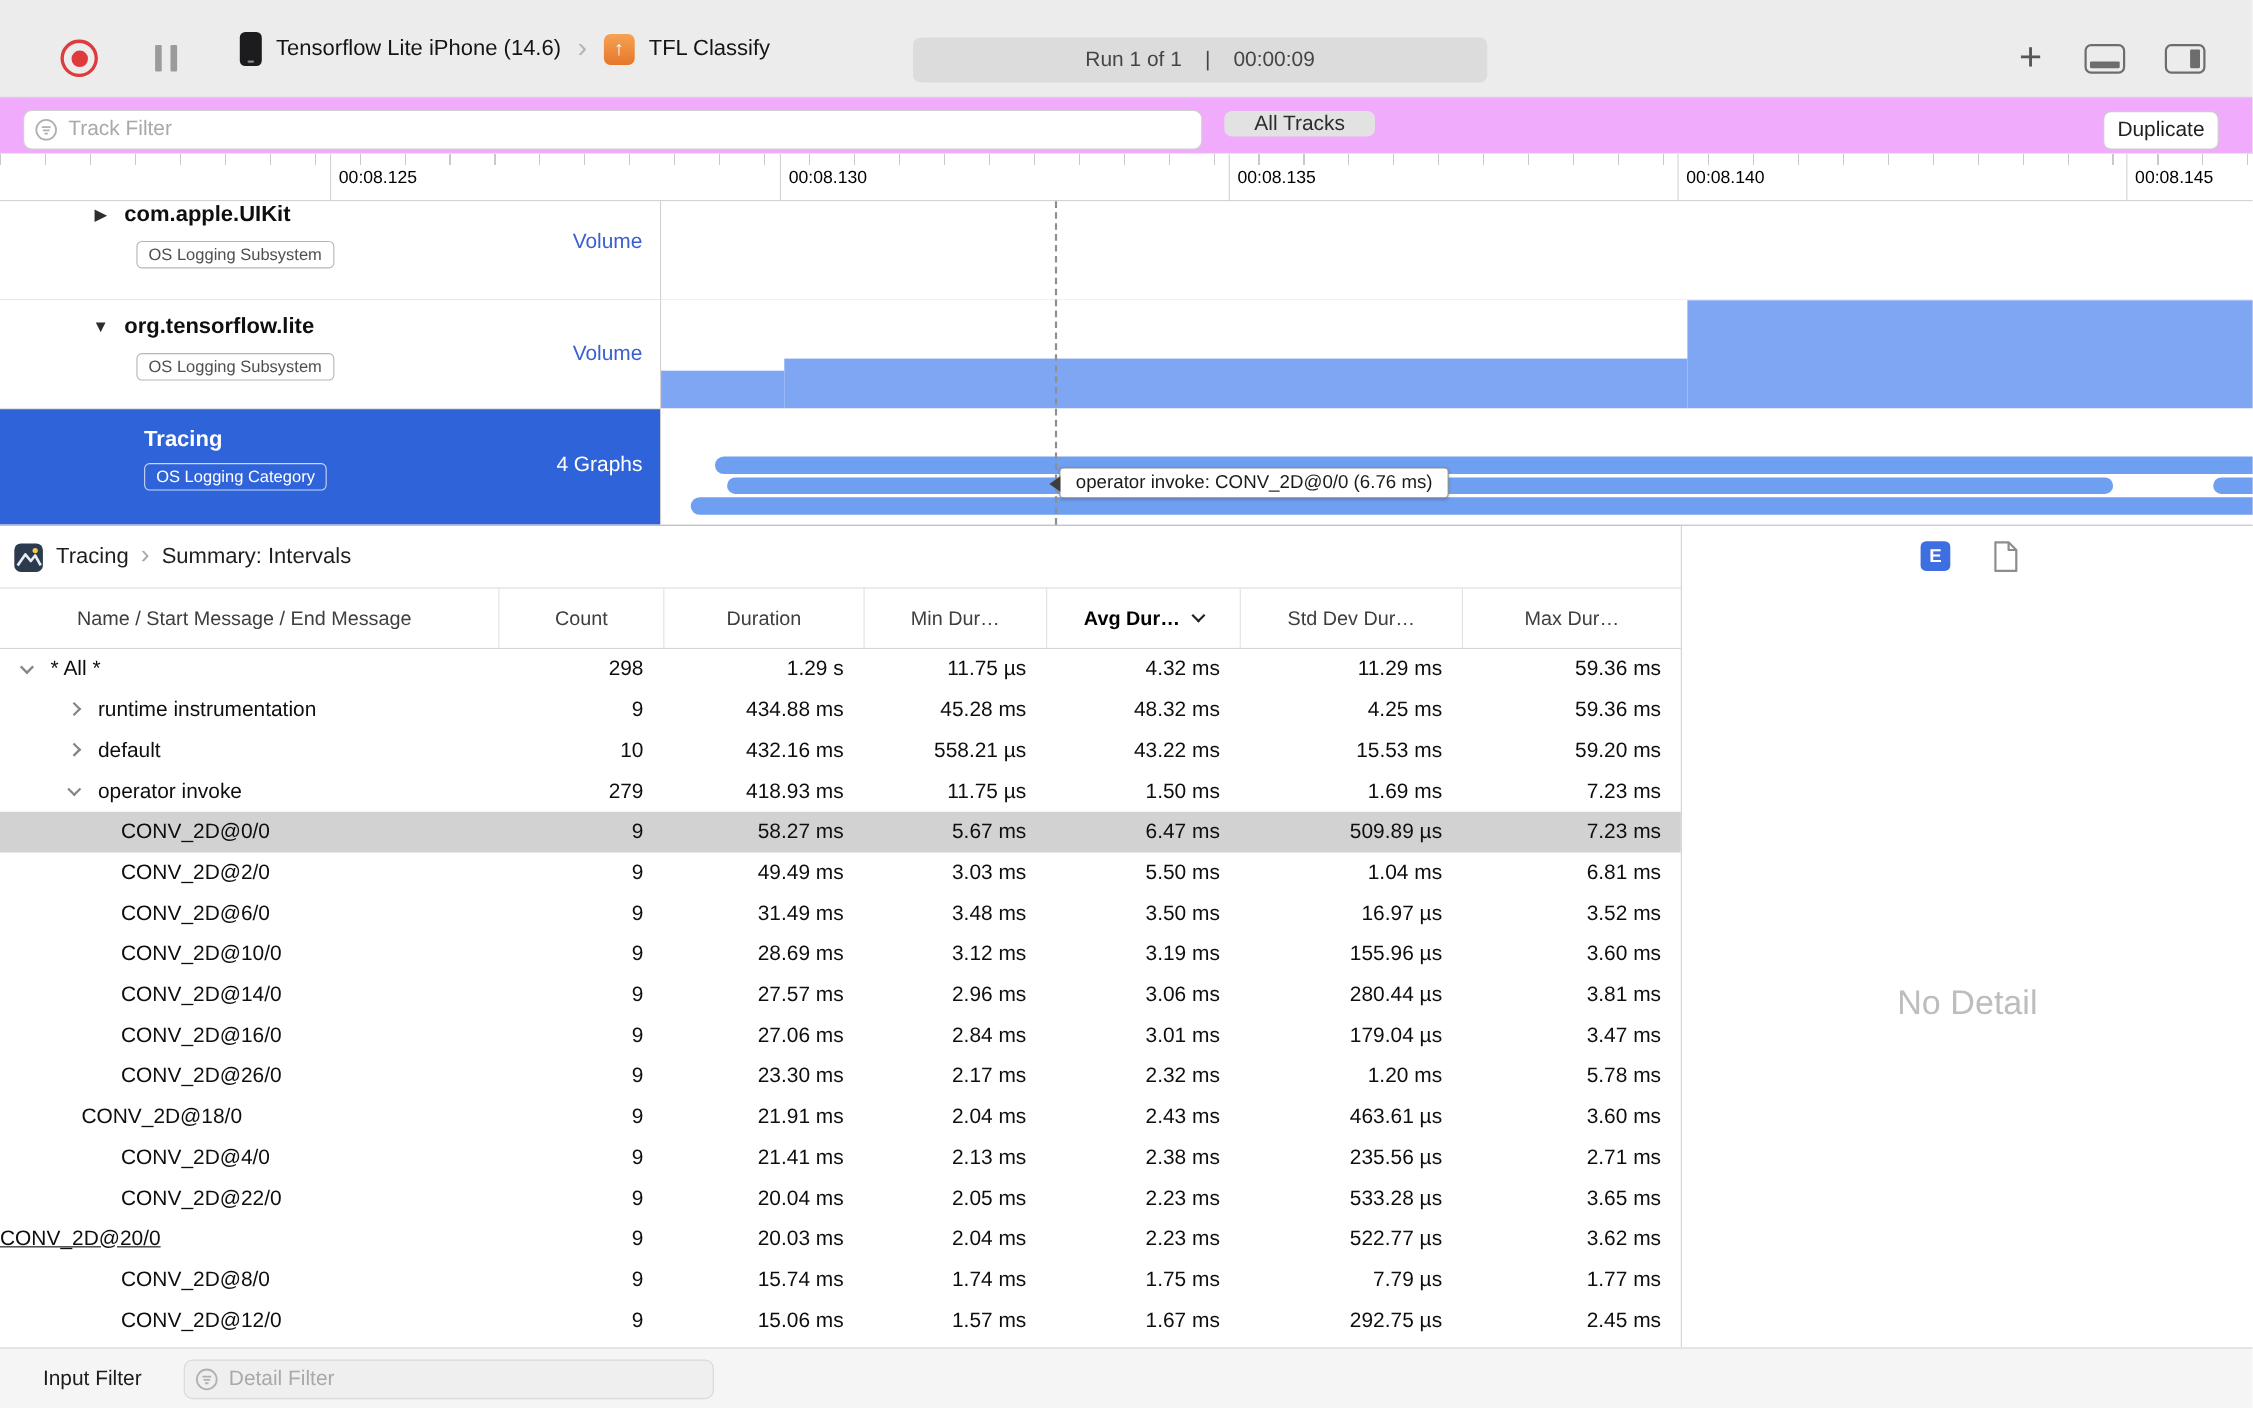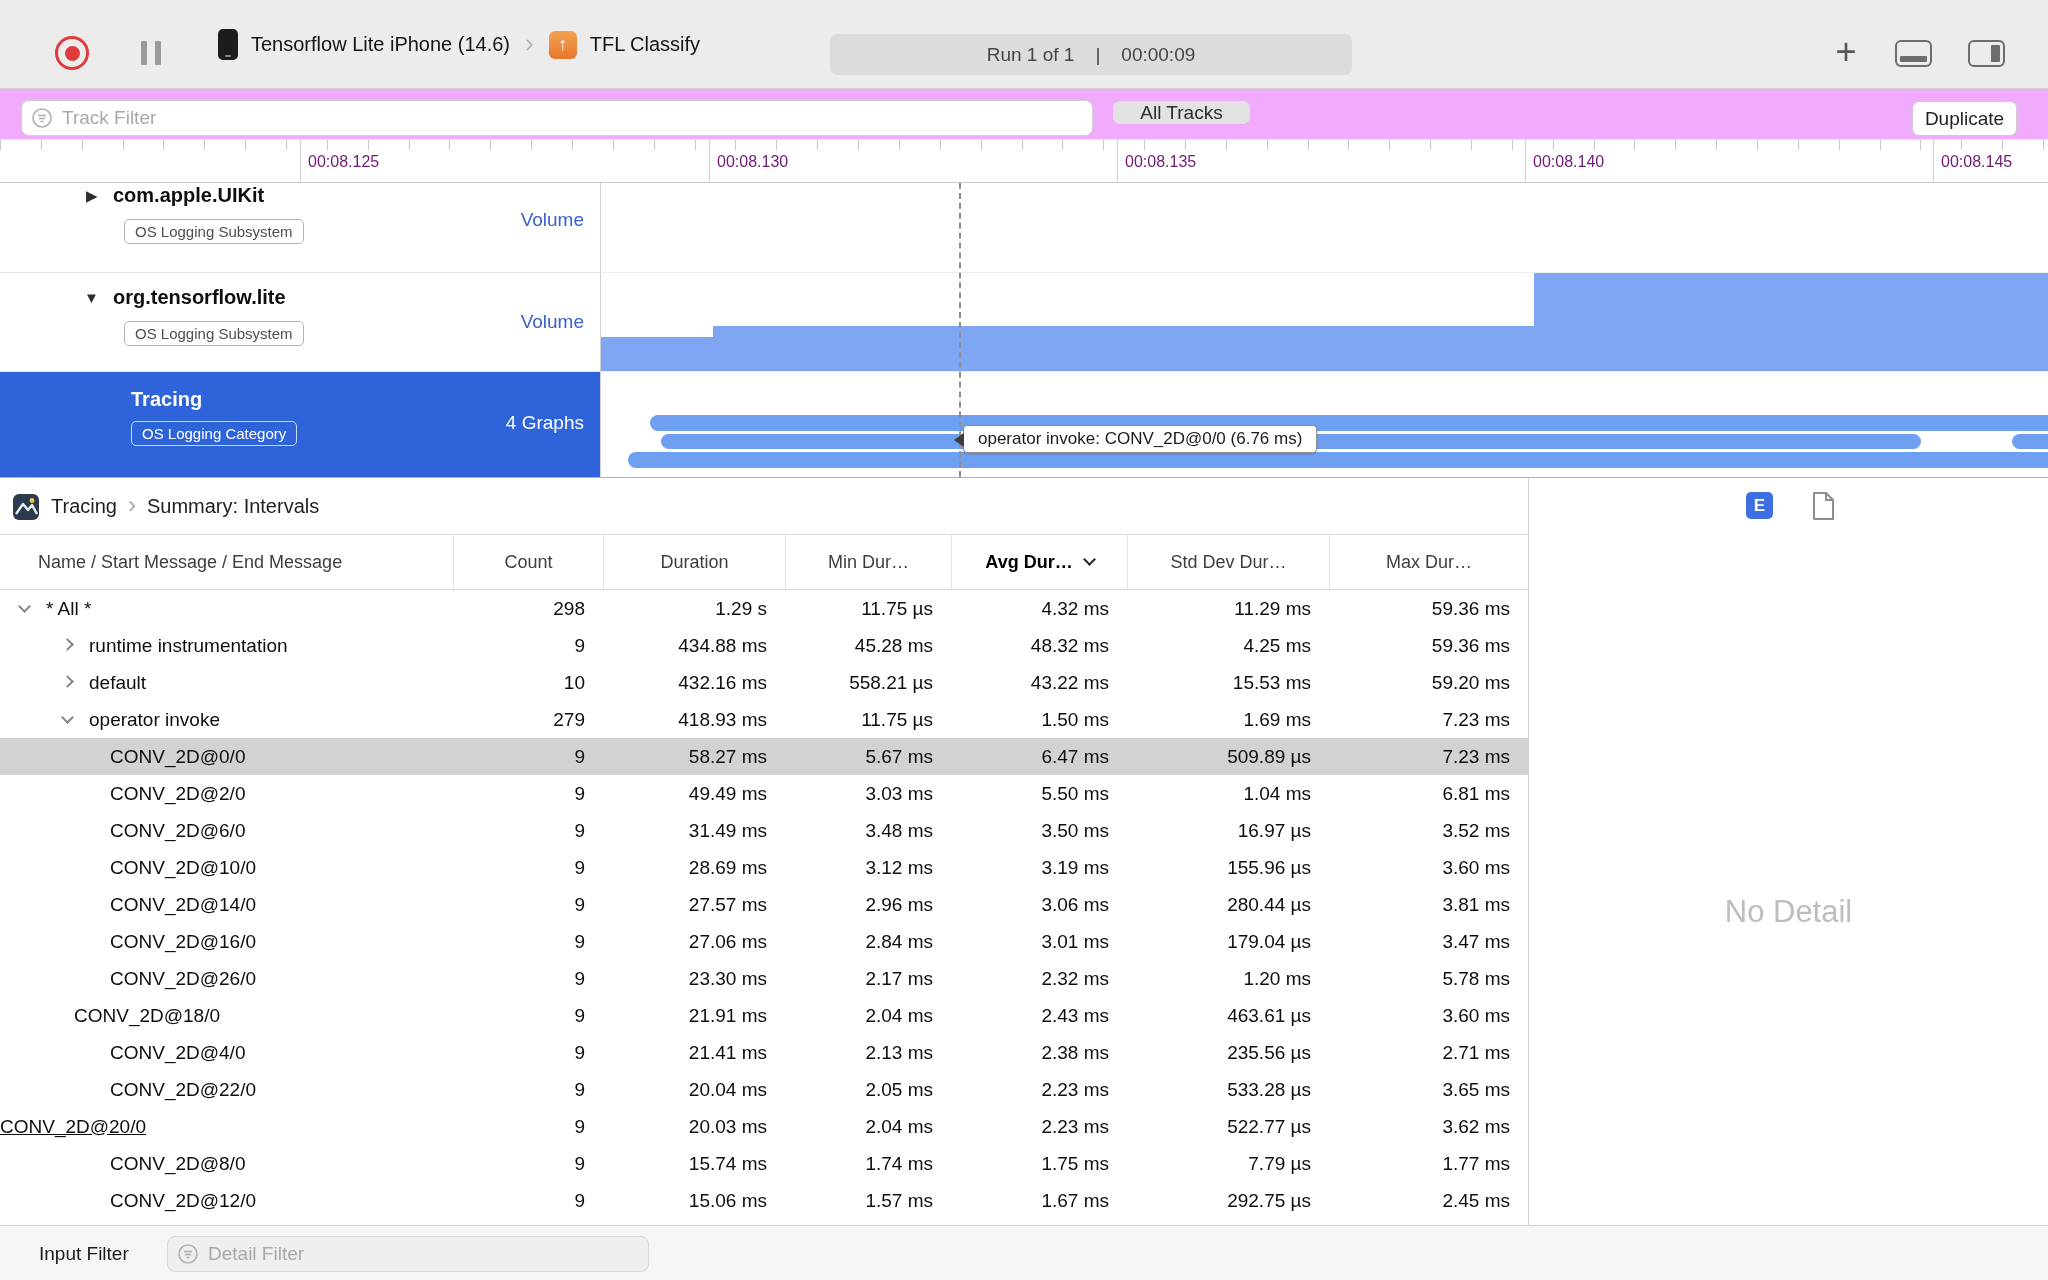--- a/index.html
+++ b/index.html
@@ -32,21 +32,21 @@
   .track-filter { position:absolute; left:21px; top:11px; width:1072px; height:36px; }
   .filter-field input { flex:1; border:none; outline:none; background:transparent; font-size:19px; color:#333; font-family:"Liberation Sans", sans-serif; }
   .filter-field input::placeholder { color:#a9a9a9; }
   .all-tracks-btn { position:absolute; left:1113px; top:12px; width:137px; height:23px; background:#e2e2e2; border-radius:7px; display:flex; align-items:center; justify-content:center; font-size:19px; color:#2c2c2c; }
   .duplicate-btn { position:absolute; left:1912px; top:12px; width:105px; height:35px; background:#fff; border:1.5px solid #cccccc; border-radius:7px; display:flex; align-items:center; justify-content:center; font-size:19px; color:#1f1f1f; }
 
   
   .ruler { position:absolute; left:0; top:140px; width:2048px; height:43px; border-bottom:1px solid #c8c8c8; background:#fff; }
   .ruler .ticks { position:absolute; left:0; top:0; width:100%; height:10px;
     background:repeating-linear-gradient(to right, #c9c9c9 0 1px, transparent 1px 40.86px); }
-  .ruler-label { position:absolute; top:13px; font-size:16px; color:#701a75; }
+  .ruler-label { position:absolute; top:13px; font-size:16px; color:#000000; }
   .ruler-label::before { content:""; position:absolute; left:-8px; top:-13px; width:1px; height:43px; background:#d2d2d2; }
 
   
   .tracks { position:absolute; left:0; top:183px; width:2048px; height:294px; }
   .track-row { display:flex; position:relative; }
   .row-uikit { height:90px; }
   .row-tfl { height:99px; }
   .row-tracing { height:105px; }
   .track-label { width:600px; position:relative; background:#fff; border-bottom:1px solid #e3e3e3; }
   .track-content { flex:1; position:relative; border-left:1px solid #d0d0d0; border-bottom:1px solid #ededed; background:#fff; }
@@ -86,21 +86,21 @@
   .detail { position:absolute; left:0; top:477px; width:2048px; height:803px; border-top:1px solid #b3b3b3; background:#fff; }
   .detail-header { position:absolute; left:0; top:0; width:1528px; height:57px; border-bottom:1px solid #dcdcdc; }
   .breadcrumb { position:absolute; left:12px; top:0; height:57px; display:flex; align-items:center; gap:11px; }
   .bc-text { font-size:20px; color:#1e1e1e; }
   .bc-chev { font-size:24px; color:#a8a8a8; padding-bottom:4px; }
   .e-btn { position:absolute; left:1746px; top:14px; width:27px; height:27px; background:#3e6fe1; border-radius:5px; color:#fff; font-size:17px; font-weight:700; display:flex; align-items:center; justify-content:center; z-index:6; }
   .doc-btn { position:absolute; left:1812px; top:13px; z-index:6; }
 
   .table-header { position:absolute; left:0; top:57px; width:1528px; height:55px; border-bottom:1px solid #d6d6d6; display:flex; }
   .hcell { height:100%; display:flex; align-items:center; justify-content:center; font-size:18px; color:#3e3e3e; border-left:1px solid #e2e2e2; }
-  .hcell:first-child { border-left:none; justify-content:flex-start; padding-left:38px;text-align:right; }
+  .hcell:first-child { border-left:none; justify-content:flex-start; padding-left:70px;text-align:right; }
   .hcell.sorted { color:#000; font-weight:700; }
   .sort-chev { width:9px; height:9px; border-right:2.5px solid #222; border-bottom:2.5px solid #222; transform:rotate(45deg); margin-left:12px; margin-top:-5px; }
   .col-name { width:453px; } .col-count { width:150px; } .col-duration { width:182px; }
   .col-min { width:166px; } .col-avg { width:176px; } .col-std { width:202px; } .col-max { width:199px; }
 
   .table-body { position:absolute; left:0; top:112px; width:1528px; }
   .trow { display:flex; height:37px; align-items:center; font-size:19px; color:#0e0e0e; }
   .trow.selected { background:#d2d2d2; }
   .cell { height:100%; display:flex; align-items:center; }
   .cell.num { justify-content:flex-end; padding-right:18px; }

